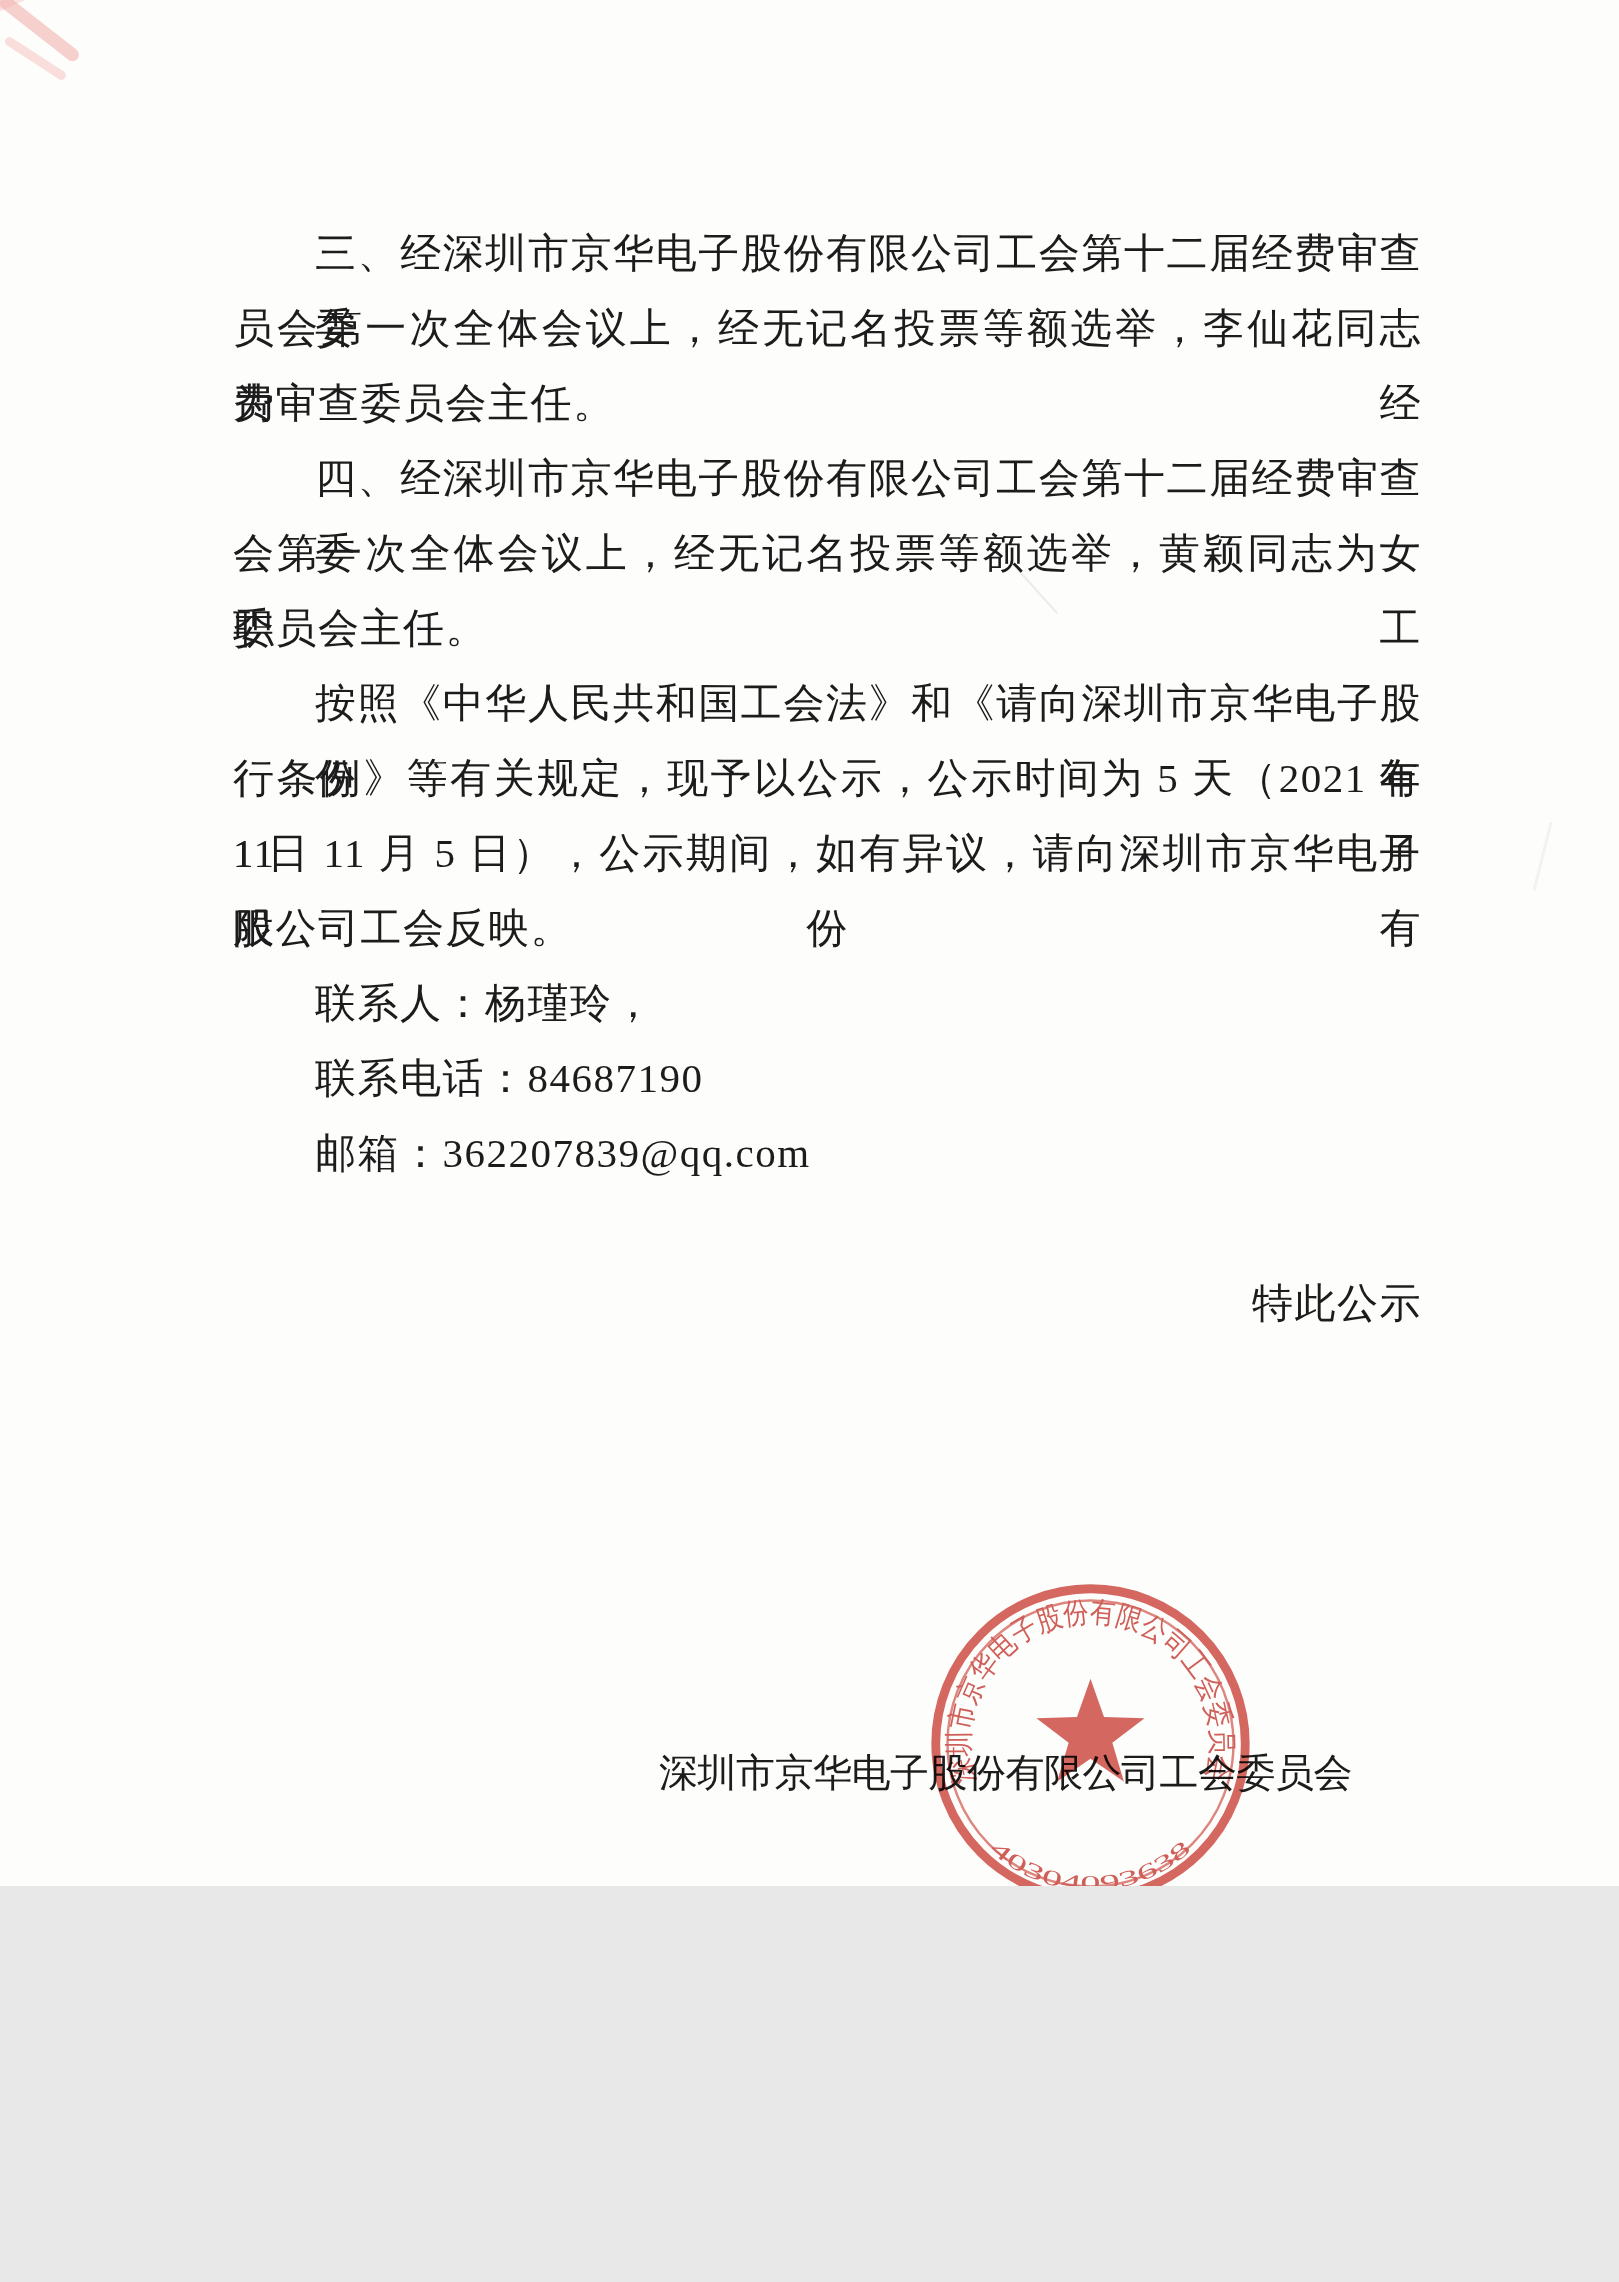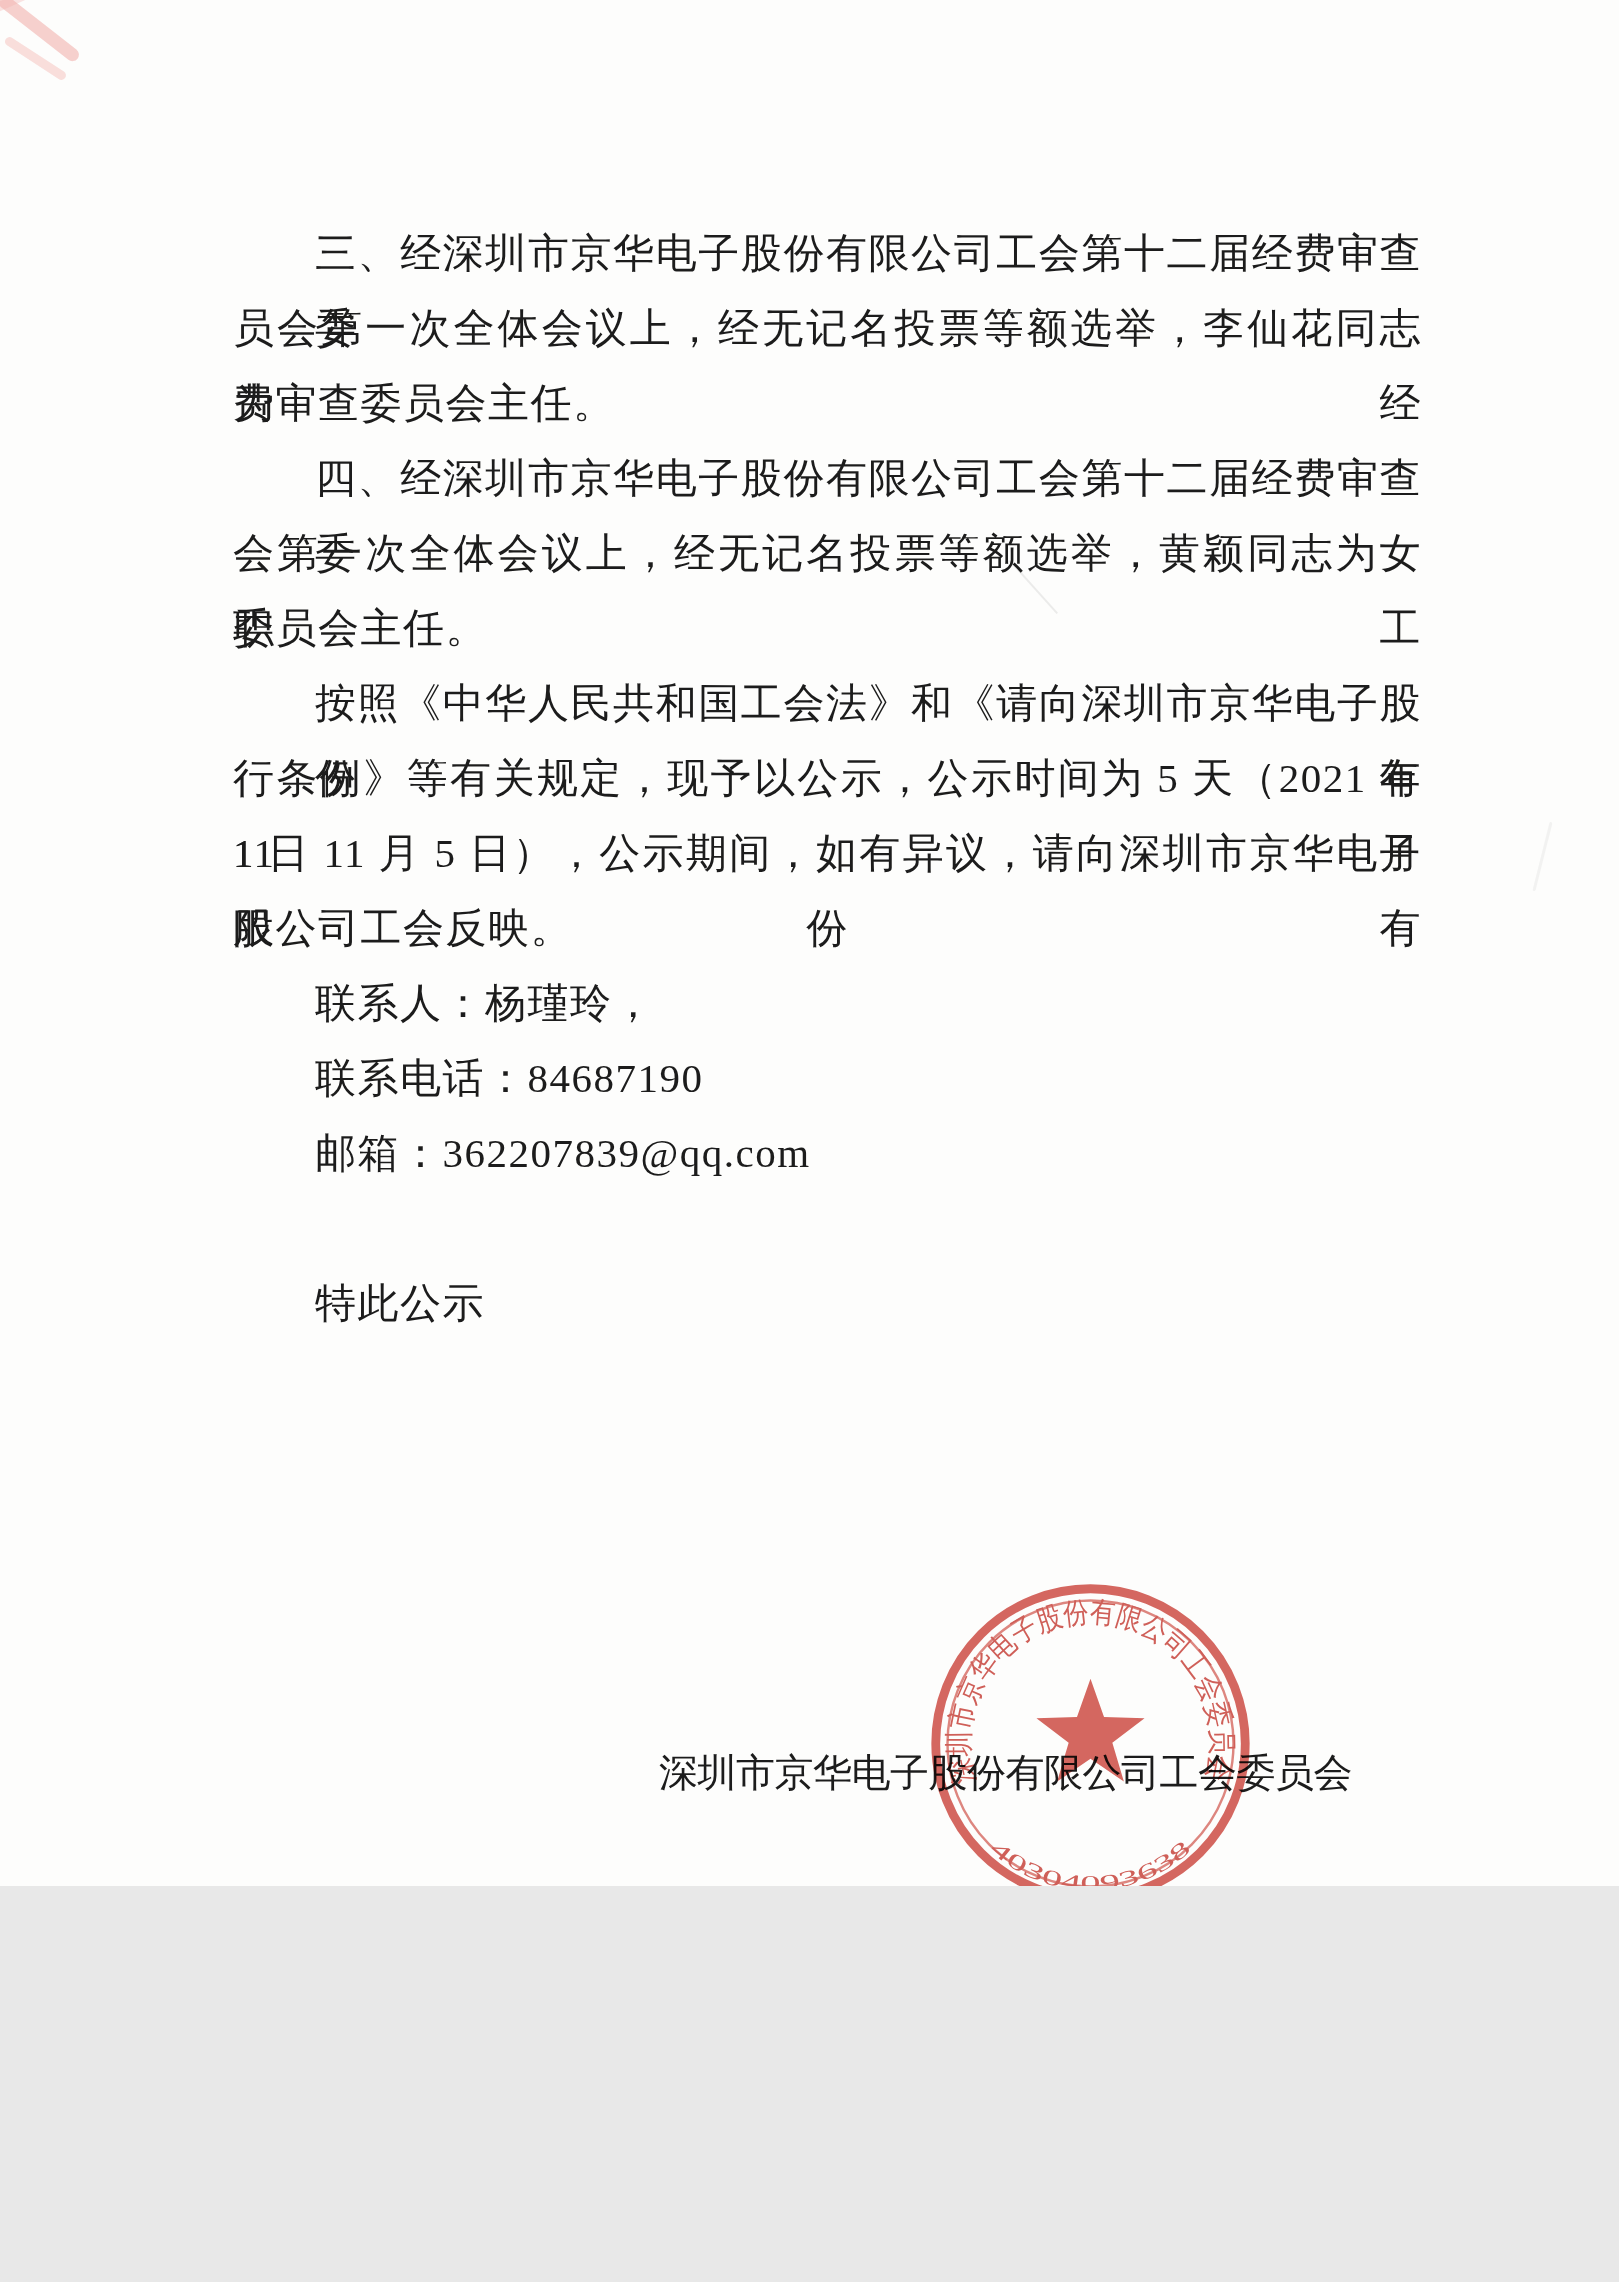--- a/index.html
+++ b/index.html
@@ -20,21 +20,21 @@
     font-size:41px;
   }
   .ln{
     margin:0;
     height:75px;
     line-height:75px;
     letter-spacing:1.5px;
   }
   .indent{ padding-left:82px; }
   .just{ text-align:justify; text-align-last:justify; }
-  .gap-top{ margin-top:75px; }
+  .gap-top{ margin-top:75px;text-align:right; }
 
   
   .signature{
     position:absolute;
     left:659px; top:1746px;
     font-size:39px;
     letter-spacing:-0.5px;
     white-space:nowrap;
   }
   .sign-date{

